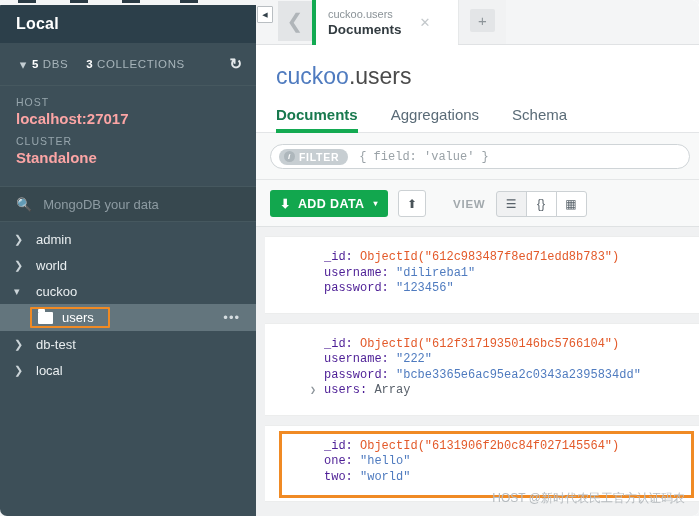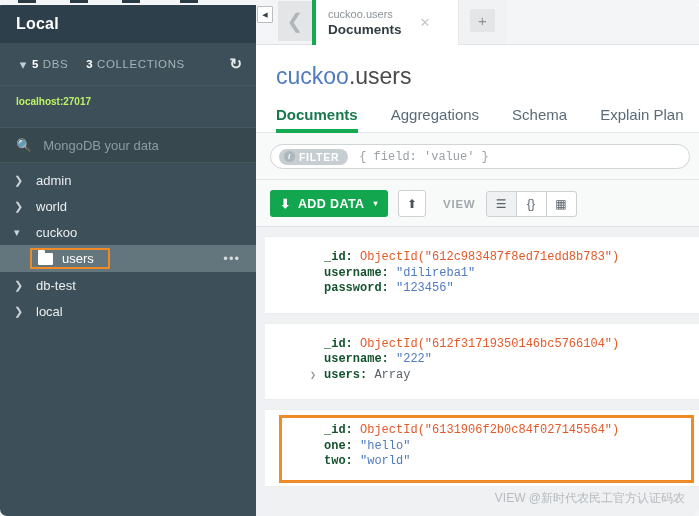--- a/index.html
+++ b/index.html
@@ -36,21 +36,21 @@
   .sb-stat-grp + .sb-stat-grp { margin-left:18px; }
   .sb-refresh { margin-left:auto; font-size:15px; color:#e4e9eb; font-weight:bold; }
   .sb-fav-wrap { display:flex; justify-content:center; margin-top:9px; }
   .sb-fav {
     border:1px solid #7b8b93; border-radius:12px; padding:3px 13px;
     font-size:11.5px; color:#e8edef; letter-spacing:.5px; background:transparent;
   }
   .sb-info { padding:10px 0 12px 16px; background:#3d4f58; }
   .sb-info-block { margin-bottom:8px; }
   .sb-info-lbl { font-size:10.5px; color:#97a6ad; letter-spacing:1px; margin-bottom:2px; }
-  .sb-info-val { font-size:10px; color:#bef264; font-weight:bold; }
+  .sb-info-val { font-size:15px; color:#fca5a5; font-weight:bold; }
   .sb-search {
     display:flex; align-items:center; gap:11px; height:36px; padding:0 16px;
     background:#37484f; border-top:1px solid #46585f; border-bottom:1px solid #46585f;
   }
   .sb-search-icon { font-size:13px; color:#ffffff; font-weight:bold; }
   .sb-search-ph { font-size:13px; color:#8d9ba2; }
   .sb-tree { padding-top:4px; }
   .tree-row {
     display:flex; align-items:center; height:26px; padding-left:14px;
     font-size:13px; color:#e9eef0; position:relative;
@@ -132,37 +132,37 @@
   .toolbar { display:flex; align-items:center; gap:10px; padding:10px 0 9px 14px; background:#f8f9f9; border-bottom:1px solid #dfe2e3; }
   .btn-add {
     display:flex; align-items:center; gap:7px; background:#12a74e; color:#fff;
     height:27px; padding:0 10px; border-radius:3px; font-size:12.5px; font-weight:bold; letter-spacing:.4px;
   }
   .btn-add .caret { font-size:8px; margin-left:2px; }
   .btn-export {
     width:28px; height:27px; border:1px solid #ccd1d4; background:#fff; border-radius:3px;
     display:flex; align-items:center; justify-content:center; color:#4a5459; font-size:12px;
   }
-  .view-lbl { font-size:11.5px; color:#a2a9ad; font-weight:bold; letter-spacing:.8px; margin-left:7px; }
+  .view-lbl { font-size:11.5px; color:#a2a9ad; font-weight:bold; letter-spacing:.8px; margin-left:17px; }
   .seg { display:flex; }
   .seg-btn {
     width:31px; height:26px; border:1px solid #ccd1d4; background:#fff; margin-left:-1px;
     display:flex; align-items:center; justify-content:center; color:#58626a; font-size:12px;
   }
   .seg-btn:first-child { border-radius:3px 0 0 3px; margin-left:0; background:#f0f1f2; }
   .seg-btn:last-child { border-radius:0 3px 3px 0; }
 
   
   .doclist { background:#f0f1f2; height:290px; padding:9px 0 0 0; position:relative; }
   .doccard {
     background:#ffffff; margin:0 0 9px 9px; padding:13px 0 16px 0;
     border:1px solid #eceded; border-left:none; border-right:none;
   }
   .docline { font-family:"Liberation Mono", monospace; font-size:12px; line-height:15.5px; padding-left:59px; position:relative; white-space:nowrap; }
-  .k { color:#14532d; font-weight:bold; }
+  .k { color:#4c1d95; font-weight:normal; }
   .v-oid { color:#e35a2a; }
   .v-str { color:#4f7bbf; }
   .v-type { color:#58606a; font-weight:normal; }
   .expander { position:absolute; left:45px; color:#8d959b; font-size:10px; font-weight:bold; }
   .doccard.boxed { position:relative; }
   .hl-box {
     position:absolute; left:14px; top:5px; right:5px; bottom:3px;
     border:3px solid #f08a24; pointer-events:none;
   }
   .watermark {
@@ -196,21 +196,26 @@
         <span class="sb-stat-grp">
           <span class="sb-stat-num">3</span>
           <span class="sb-stat-lbl">COLLECTIONS</span>
         </span>
         <span class="sb-refresh">↻</span>
       </div>
     </div>
 
     <div class="sb-info">
       <div class="sb-info-block">
+        <div class="sb-info-lbl">HOST</div>
         <div class="sb-info-val">localhost:27017</div>
+      </div>
+      <div class="sb-info-block">
+        <div class="sb-info-lbl">CLUSTER</div>
+        <div class="sb-info-val">Standalone</div>
       </div>
       <div class="sb-info-block">
       </div>
     </div>
 
     <div class="sb-search">
       <span class="sb-search-icon">🔍</span>
       <span class="sb-search-ph">MongoDB your data</span>
     </div>
 
@@ -263,21 +268,20 @@
     </div>
 
     <div class="coll-header">
       <div class="coll-title"><span class="db">cuckoo</span><span>.</span><span>users</span></div>
     </div>
 
     <div class="nav-tabs">
       <span class="nav-tab active">Documents</span>
       <span class="nav-tab">Aggregations</span>
       <span class="nav-tab">Schema</span>
-      <span class="nav-tab">Explain Plan</span>
     </div>
 
     <div class="filter-area">
       <div class="filter-row">
         <div class="filter-pill">
           <span class="filter-badge">
             <span class="filter-info">i</span>
             <span>FILTER</span>
           </span>
           <span class="filter-ph">{ field: 'value' }</span>
@@ -306,26 +310,27 @@
 
       <div class="doccard">
         <div class="docline"><span class="k">_id</span><span class="k">: </span><span class="v-oid">ObjectId("612c983487f8ed71edd8b783")</span></div>
         <div class="docline"><span class="k">username</span><span class="k">: </span><span class="v-str">"dilireba1"</span></div>
         <div class="docline"><span class="k">password</span><span class="k">: </span><span class="v-str">"123456"</span></div>
       </div>
 
       <div class="doccard">
         <div class="docline"><span class="k">_id</span><span class="k">: </span><span class="v-oid">ObjectId("612f31719350146bc5766104")</span></div>
         <div class="docline"><span class="k">username</span><span class="k">: </span><span class="v-str">"222"</span></div>
+        <div class="docline"><span class="k">password</span><span class="k">: </span><span class="v-str">"bcbe3365e6ac95ea2c0343a2395834dd"</span></div>
         <div class="docline"><span class="expander">❯</span><span class="k">users</span><span class="k">: </span><span class="v-type">Array</span></div>
       </div>
 
       <div class="doccard boxed">
         <div class="hl-box"></div>
         <div class="docline"><span class="k">_id</span><span class="k">: </span><span class="v-oid">ObjectId("6131906f2b0c84f027145564")</span></div>
         <div class="docline"><span class="k">one</span><span class="k">: </span><span class="v-str">"hello"</span></div>
         <div class="docline"><span class="k">two</span><span class="k">: </span><span class="v-str">"world"</span></div>
       </div>
 
-      <div class="watermark">VIEW @新时代农民工官方认证码农</div>
+      <div class="watermark">HOST @新时代农民工官方认证码农</div>
     </div>
   </div>
 </div>
 
 </body></html>

